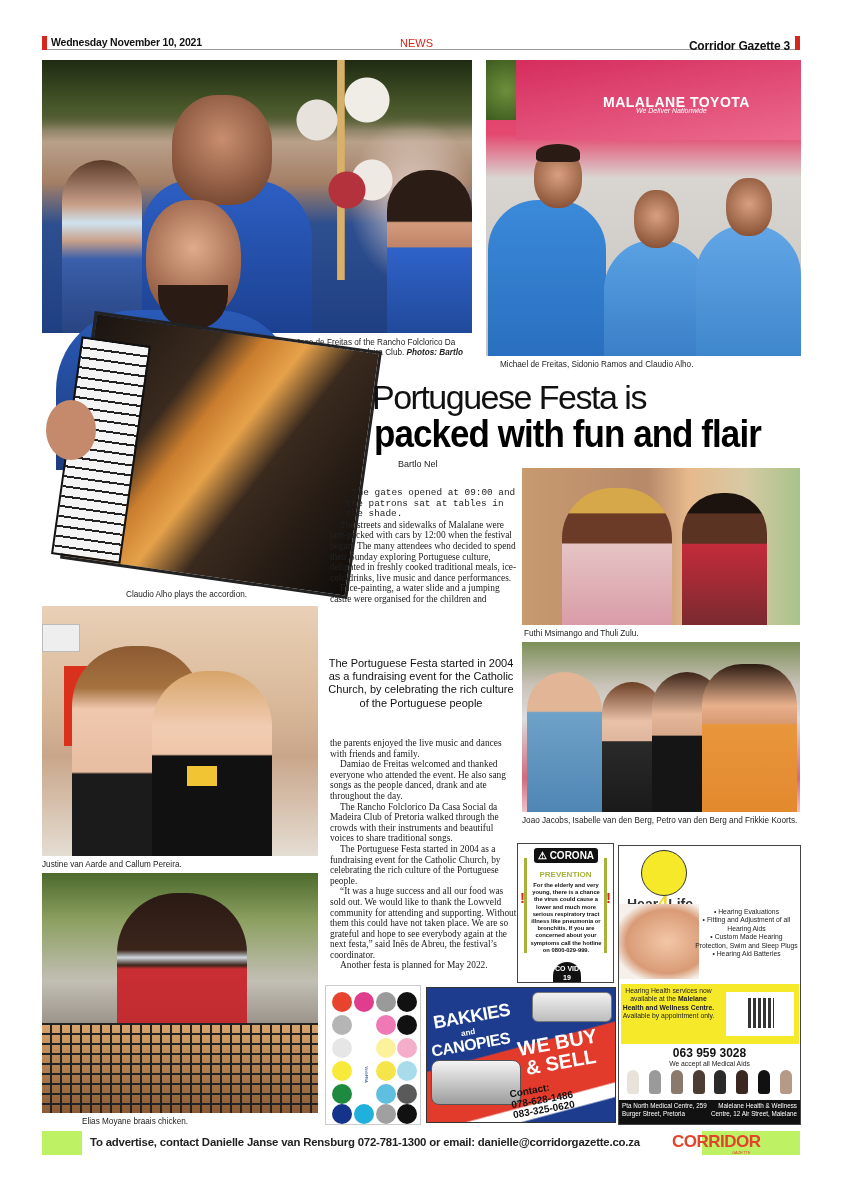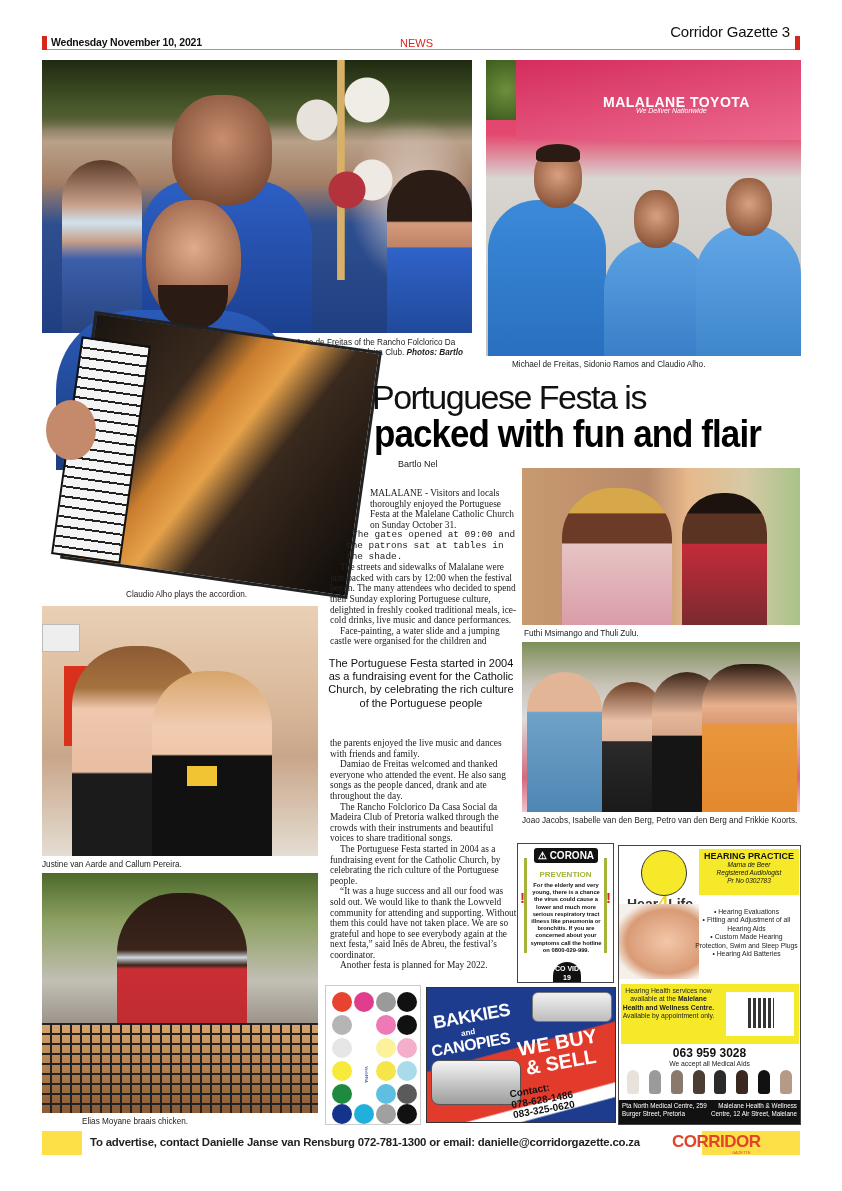--- a/index.html
+++ b/index.html
@@ -4,21 +4,21 @@
 <style>
   * { box-sizing: border-box; margin: 0; padding: 0; }
   html, body { width: 842px; height: 1191px; background: #ffffff; overflow: hidden; }
   body { position: relative; font-family: "Liberation Sans", sans-serif; color: #111; }
 
   
   .hdr-bar { position: absolute; top: 36px; left: 42px; width: 758px; height: 14px; border-bottom: 1px solid #999; }
   .hdr-mark { position: absolute; top: 36px; width: 5px; height: 14px; background: #d9261c; }
   .hdr-left { position: absolute; top: 36px; left: 51px; font-size: 10.5px; font-weight: bold; letter-spacing: -0.2px; }
   .hdr-center { position: absolute; top: 37px; left: 400px; font-size: 11px; color: #d9261c; }
-  .hdr-right { position: absolute; top: 23px; right: 52px; font-size: 15px; font-weight: normal; letter-spacing: -0.2px; }
+  .hdr-right { position: absolute; top: 39px; right: 52px; font-size: 12px; font-weight: bold; letter-spacing: -0.2px; }
 
   
   .photo { position: absolute; overflow: hidden; }
   .caption { position: absolute; font-size: 8.2px; line-height: 10px; color: #222; }
   .caption b { font-style: italic; }
 
   
   .p1 { left: 42px; top: 60px; width: 430px; height: 273px;
         background:
           radial-gradient(ellipse 90px 120px at 370px 140px, rgba(235,220,215,0.9), transparent 70%),
@@ -136,21 +136,21 @@
   .bakkies .van { position:absolute; left:105px; top:4px; width:80px; height:30px; border-radius:6px; background: linear-gradient(180deg,#f1f1f1,#bdbdbd); border:1px solid #777; }
   .bakkies .truck { position:absolute; left:4px; top:72px; width:90px; height:45px; border-radius:8px; background: linear-gradient(180deg,#f4f4f4,#9d9d9d); border:1px solid #555; }
   .bakkies .contact { position:absolute; left:84px; top:96px; font-size:10px; font-weight:bold; color:#111; transform: rotate(-10deg); line-height:10.5px; }
 
   
   .colorbar { position:absolute; left:325px; top:985px; width:96px; height:140px; border:1px solid #ccc; background:#fff; }
   .dot { position:absolute; width:20px; height:20px; border-radius:50%; }
   .colorbar .mid { position:absolute; left:24px; top:78px; font-size:4px; color:#1d3c8e; transform: rotate(90deg); transform-origin: left; white-space:nowrap; }
 
   
-  .footer { position:absolute; left:42px; top:1131px; width:758px; height:24px; background:#fde047; }
+  .footer { position:absolute; left:42px; top:1131px; width:758px; height:24px; background:#bef264; }
   .footer .inner { position:absolute; left:40px; top:0; width:620px; height:24px; background:#fff; }
   .footer .txt { position:absolute; left:48px; top:5px; font-size:11.4px; font-weight:bold; color:#222; letter-spacing:-0.2px; }
   .footer .logo { position:absolute; left:630px; top:1px; font-size:17px; font-weight:bold; color:#e0452b; letter-spacing:-0.5px; }
   .footer .logo2 { position:absolute; left:690px; top:19px; font-size:4px; color:#e0452b; }
 </style>
 </head>
 <body>
 
 <div class="hdr-bar"></div>
 <div class="hdr-mark" style="left:42px;"></div>
@@ -187,28 +187,27 @@
   <div class="tent-t">MALALANE TOYOTA</div>
   <div class="tent-t2">We Deliver Nationwide</div>
   <div class="m" style="left:2px; top:140px; width:118px; height:156px;"></div>
   <div class="f" style="left:48px; top:88px; width:48px; height:60px;"></div>
   <div class="hair" style="left:50px; top:84px; width:44px; height:18px;"></div>
   <div class="m" style="left:118px; top:180px; width:105px; height:116px; background:linear-gradient(180deg,#5aa2e3,#3a7fc8);"></div>
   <div class="f" style="left:148px; top:130px; width:45px; height:58px;"></div>
   <div class="m" style="left:210px; top:165px; width:105px; height:131px; background:linear-gradient(180deg,#62a6e6,#3f87cc);"></div>
   <div class="f" style="left:240px; top:118px; width:46px; height:58px;"></div>
 </div>
-<div class="caption" style="left:512px; top:360px;">Michael de Freitas, Sidonio Ramos and Claudio Alho.</div>
+<div class="caption" style="left:500px; top:360px;">Michael de Freitas, Sidonio Ramos and Claudio Alho.</div>
 
 <div class="head1">Portuguese Festa is</div>
 <div class="head2">packed with fun and flair</div>
 <div class="byline">Bartlo Nel</div>
 
 <div class="body-text" style="left:330px; top:488px; width:188px;">
-  <p style="padding-left:40px; text-indent:0;">MALALANE - Visitors and locals thoroughly enjoyed the Portuguese Festa at the Malelane Catholic Church on Sunday October 31.</p>
   <p style="padding-left:16px; text-indent:6px;font-family:Liberation Mono, monospace;">The gates opened at 09:00 and the patrons sat at tables in the shade.</p>
   <p>The streets and sidewalks of Malalane were jam-packed with cars by 12:00 when the festival began. The many attendees who decided to spend their Sunday exploring Portuguese culture, delighted in freshly cooked traditional meals, ice-cold drinks, live music and dance performances.</p>
   <p>Face-painting, a water slide and a jumping castle were organised for the children and</p>
 </div>
 
 <div class="pull">The Portuguese Festa started in 2004 as a fundraising event for the Catholic Church, by celebrating the rich culture of the Portuguese people</div>
 
 <div class="body-text" style="left:330px; top:738px; width:188px;">
   <p class="noindent">the parents enjoyed the live music and dances with friends and family.</p>
   <p>Damiao de Freitas welcomed and thanked everyone who attended the event. He also sang songs as the people danced, drank and ate throughout the day.</p>
@@ -253,26 +252,20 @@
   <div class="side" style="right:6px;"></div>
   <div class="excl" style="left:2px;">!</div>
   <div class="excl" style="right:2px;">!</div>
   <div class="sub">PREVENTION</div>
   <div class="txt">For the elderly and very young, there is a chance the virus could cause a lower and much more serious respiratory tract illness like pneumonia or bronchitis. If you are concerned about your symptoms call the hotline on 0800-029-999.</div>
   <div class="logo">CO VID 19</div>
 </div>
 
 <div class="hear">
   <div class="ear"></div>
-  <div class="yhead">
-    <div class="t1">HEARING PRACTICE</div>
-    <div class="t2">Marna de Beer</div>
-    <div class="t2">Registered Audiologist</div>
-    <div class="t2">Pr No 0302783</div>
-  </div>
   <div class="brand"><span>Hear</span><span class="four">4</span><span>Life</span></div>
   <div class="hand"></div>
   <div class="list">
     <div>• Hearing Evaluations</div>
     <div>• Fitting and Adjustment of all Hearing Aids</div>
     <div>• Custom Made Hearing Protection, Swim and Sleep Plugs</div>
     <div>• Hearing Aid Batteries</div>
   </div>
   <div class="ybox">
     <div class="txt">

